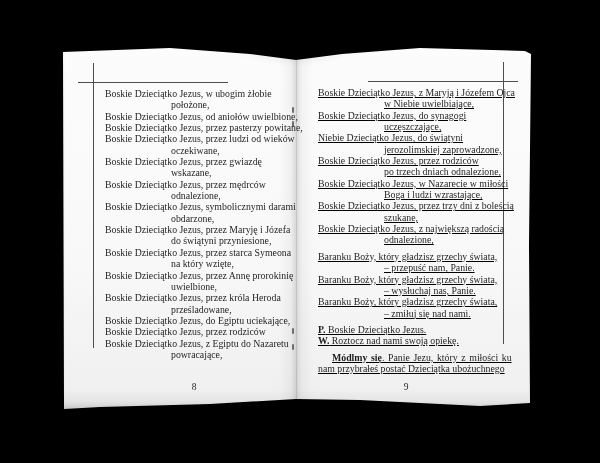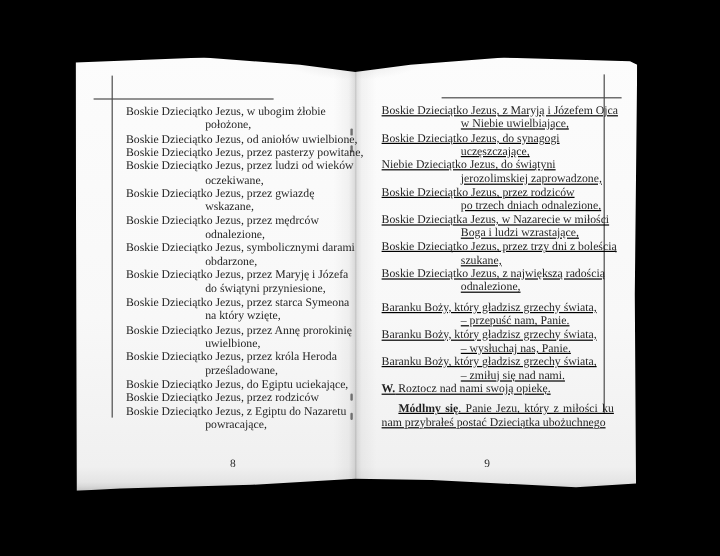--- a/index.html
+++ b/index.html
@@ -93,32 +93,33 @@
     </div>
   <div class="textcol" id="col-right">
       <div class="line">Boskie Dzieciątko Jezus, z Maryją i Józefem Ojca</div>
       <div class="line cont">w Niebie uwielbiające,</div>
       <div class="line">Boskie Dzieciątko Jezus, do synagogi</div>
       <div class="line cont">uczęszczające,</div>
       <div class="line">Niebie Dzieciątko Jezus, do świątyni</div>
       <div class="line cont">jerozolimskiej zaprowadzone,</div>
       <div class="line">Boskie Dzieciątko Jezus, przez rodziców</div>
       <div class="line cont">po trzech dniach odnalezione,</div>
-      <div class="line">Boskie Dzieciątka Jezus, w Nazarecie w miłości</div>
+      <div class="line">Boskie Dzieciątko Jezus, w Nazarecie w miłości</div>
       <div class="line cont">Boga i ludzi wzrastające,</div>
       <div class="line">Boskie Dzieciątko Jezus, przez trzy dni z boleścią</div>
       <div class="line cont">szukane,</div>
       <div class="line">Boskie Dzieciątko Jezus, z największą radością</div>
       <div class="line cont">odnalezione,</div>
       <div class="line gap">Baranku Boży, który gładzisz grzechy świata,</div>
       <div class="line cont">– przepuść nam, Panie.</div>
       <div class="line">Baranku Boży, który gładzisz grzechy świata,</div>
       <div class="line cont">– wysłuchaj nas, Panie.</div>
       <div class="line">Baranku Boży, który gładzisz grzechy świata,</div>
       <div class="line cont">– zmiłuj się nad nami.</div>
+      <div class="line gap"><b>P.</b> Boskie Dzieciątko Jezus.</div>
       <div class="line"><b>W.</b> Roztocz nad nami swoją opiekę.</div>
       <div class="line gap prayer-first"><b>Módlmy się</b>. Panie Jezu, który z miłości ku</div>
       <div class="line">nam przybrałeś postać Dzieciątka ubożuchnego</div>
     </div>
 
   <div class="page-num" id="page-num-left">8</div>
   <div class="page-num" id="page-num-right">9</div>
 </div>
 
 </body></html>

